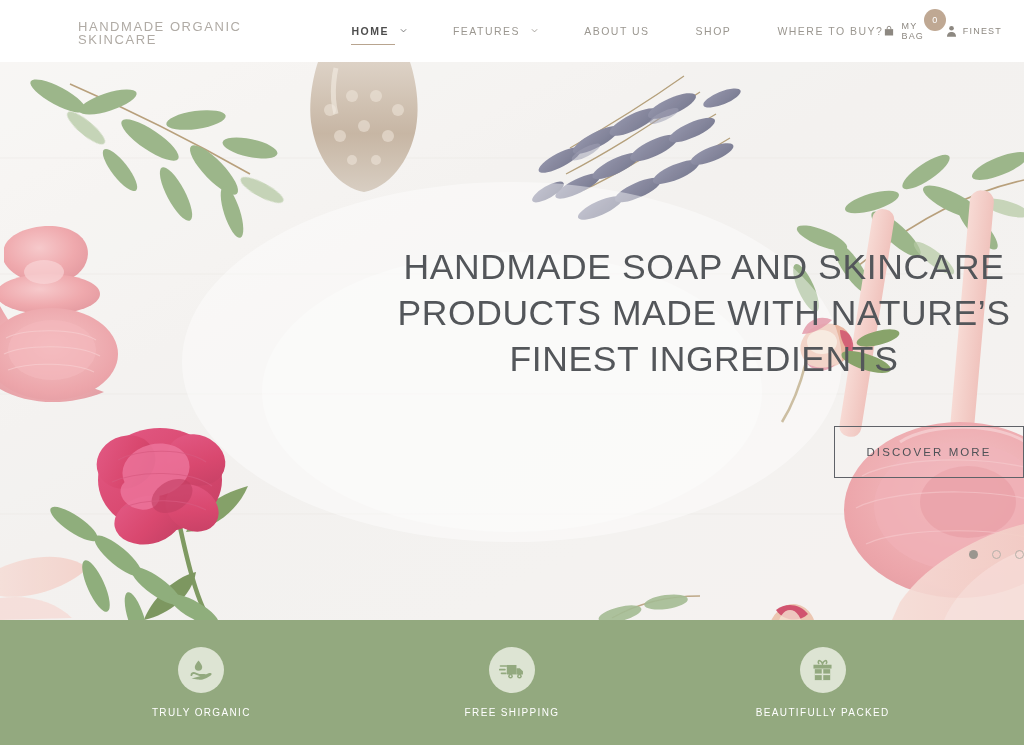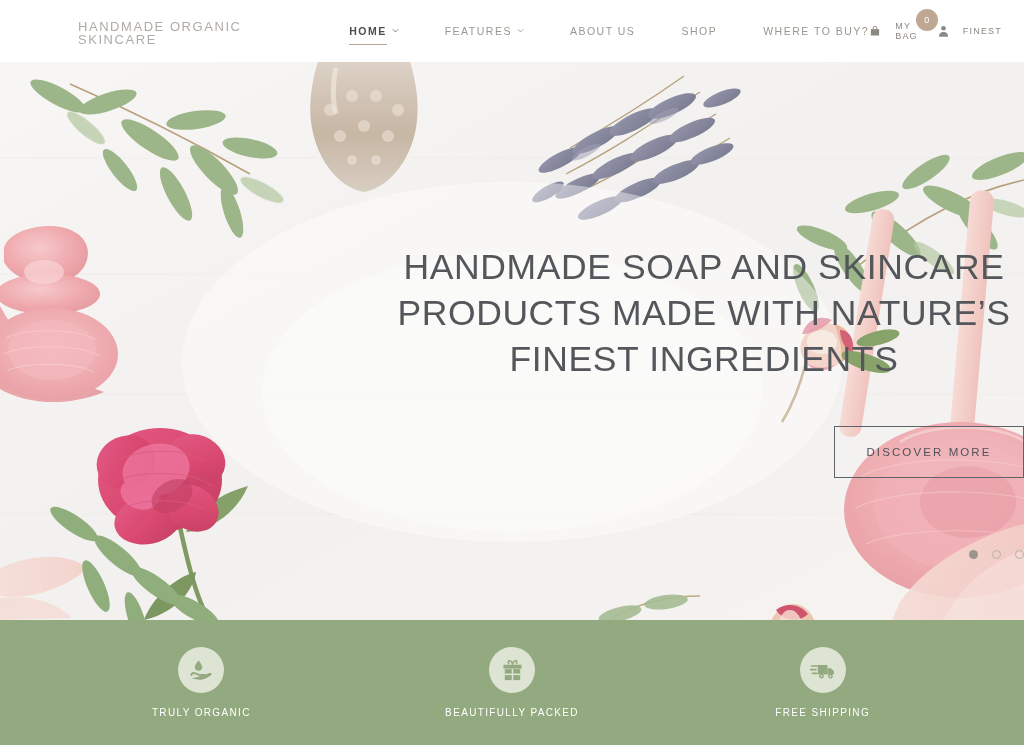--- a/index.html
+++ b/index.html
@@ -28,34 +28,34 @@
   .brand-tag {
     font-size:13px; color:#b0aba5; letter-spacing:1.55px;
     margin-top:3px; font-weight:400;
   }
 
   .nav { display:flex; align-items:center; margin-left:58px; gap:0; }
   .nav-item {
     position:relative;
     font-size:10.5px; letter-spacing:1.5px; color:#9b9790;
     padding:6px 0; margin-right:46px; white-space:nowrap;
-    display:flex; align-items:center; gap:5px; cursor:pointer;
+    display:flex; align-items:center; gap:11px; cursor:pointer;
   }
   .nav-item:last-child { margin-right:0; }
   .nav-item.active { color:#4d4d4d; font-weight:700; }
   .nav-item.active::after {
     content:""; position:absolute; left:0; right:12px; bottom:-2px;
     height:1.4px; background:#b8a48f;
   }
   .caret { display:inline-block; width:7px; height:7px; position:relative; top:-1px; }
   .caret svg { display:block; }
 
   .header-right { margin-left:auto; display:flex; align-items:center; gap:20px; }
   .hdr-action {
-    display:flex; align-items:center; gap:14px;
+    display:flex; align-items:center; gap:6px;
     font-size:9px; letter-spacing:1.2px; color:#8d8881; cursor:pointer;
     position:relative;
     justify-content:space-between;
   }
   .hdr-ico { display:flex; align-items:center; color:#8d8881; }
   .cart-badge {
     position:absolute; right:-20px; top:-12px;
     width:22px; height:22px; border-radius:50%;
     background:#bfa893; color:#fff;
     font-size:9px; font-weight:400; letter-spacing:0;
@@ -464,47 +464,47 @@
           <path d="M10.5 3.4 C8.2 6.4 6.8 8.4 6.8 10.1 A3.7 3.7 0 0 0 14.2 10.1 C14.2 8.4 12.8 6.4 10.5 3.4 Z" fill="#93a97f"></path>
           <path d="M3.4 18.2 C3.4 16.6 5 15.6 6.6 16.2 L11.6 18 L16.4 18 C17.6 18 17.8 19.6 16.6 19.9 L12.2 20.9" fill="none" stroke="#93a97f" stroke-width="1.8" stroke-linecap="round"></path>
           <path d="M11 19.6 L18.2 17.2 C21 16.2 23.2 15.4 23.6 16.8 C24 18.2 21.6 19.6 18.6 20.9 C15 22.5 12.6 23 9.6 22.6 L3.6 21.6" fill="#93a97f"></path>
         </svg>
       </div>
       <div class="feature-label">TRULY ORGANIC</div>
     </div>
 
     <div class="feature">
       <div class="feature-circle">
+        <svg width="26" height="26" viewBox="0 0 28 26">
+          <g stroke="#93a97f" stroke-width="1.7" stroke-linecap="round">
+            <path d="M1.6 8.6 H8"></path>
+              <path d="M0.6 12.6 H6.4"></path>
+              <path d="M2.6 16.6 H7.4"></path>
+          </g>
+          <rect x="8.4" y="7.6" width="10.4" height="10.2" fill="#93a97f"></rect>
+          <path d="M18.8 11 H22.4 L25.8 14.4 V17.8 H18.8 Z" fill="#93a97f"></path>
+          <circle cx="12.4" cy="19.6" r="2.5" fill="#93a97f"></circle>
+          <circle cx="22" cy="19.6" r="2.5" fill="#93a97f"></circle>
+          <circle cx="12.4" cy="19.6" r="0.9" fill="#dde4d3"></circle>
+          <circle cx="22" cy="19.6" r="0.9" fill="#dde4d3"></circle>
+        </svg>
+      </div>
+      <div class="feature-label">FREE SHIPPING</div>
+    </div>
+
+    <div class="feature">
+      <div class="feature-circle">
         <svg width="25" height="25" viewBox="0 0 26 26">
           <path d="M9.4 6.2 C7.6 4 9 2.2 10.6 3 C11.8 3.6 12.6 5 13 6.2 C13.4 5 14.2 3.6 15.4 3 C17 2.2 18.4 4 16.6 6.2" fill="none" stroke="#93a97f" stroke-width="1.6"></path>
           <rect x="3.6" y="7" width="18.8" height="4" fill="#93a97f"></rect>
           <rect x="5" y="11.6" width="16" height="11.4" fill="#93a97f"></rect>
           <g stroke="#dde4d3" stroke-width="1.6">
             <path d="M13 11.6 V23"></path>
             <path d="M5 17 H21"></path>
           </g>
         </svg>
       </div>
       <div class="feature-label">BEAUTIFULLY PACKED</div>
     </div>
 
-    <div class="feature">
-      <div class="feature-circle">
-        <svg width="26" height="26" viewBox="0 0 28 26">
-          <g stroke="#93a97f" stroke-width="1.7" stroke-linecap="round">
-            <path d="M1.6 8.6 H8"></path>
-              <path d="M0.6 12.6 H6.4"></path>
-              <path d="M2.6 16.6 H7.4"></path>
-          </g>
-          <rect x="8.4" y="7.6" width="10.4" height="10.2" fill="#93a97f"></rect>
-          <path d="M18.8 11 H22.4 L25.8 14.4 V17.8 H18.8 Z" fill="#93a97f"></path>
-          <circle cx="12.4" cy="19.6" r="2.5" fill="#93a97f"></circle>
-          <circle cx="22" cy="19.6" r="2.5" fill="#93a97f"></circle>
-          <circle cx="12.4" cy="19.6" r="0.9" fill="#dde4d3"></circle>
-          <circle cx="22" cy="19.6" r="0.9" fill="#dde4d3"></circle>
-        </svg>
-      </div>
-      <div class="feature-label">FREE SHIPPING</div>
-    </div>
-
   </div>
 
 </div>
 
 </body></html>

